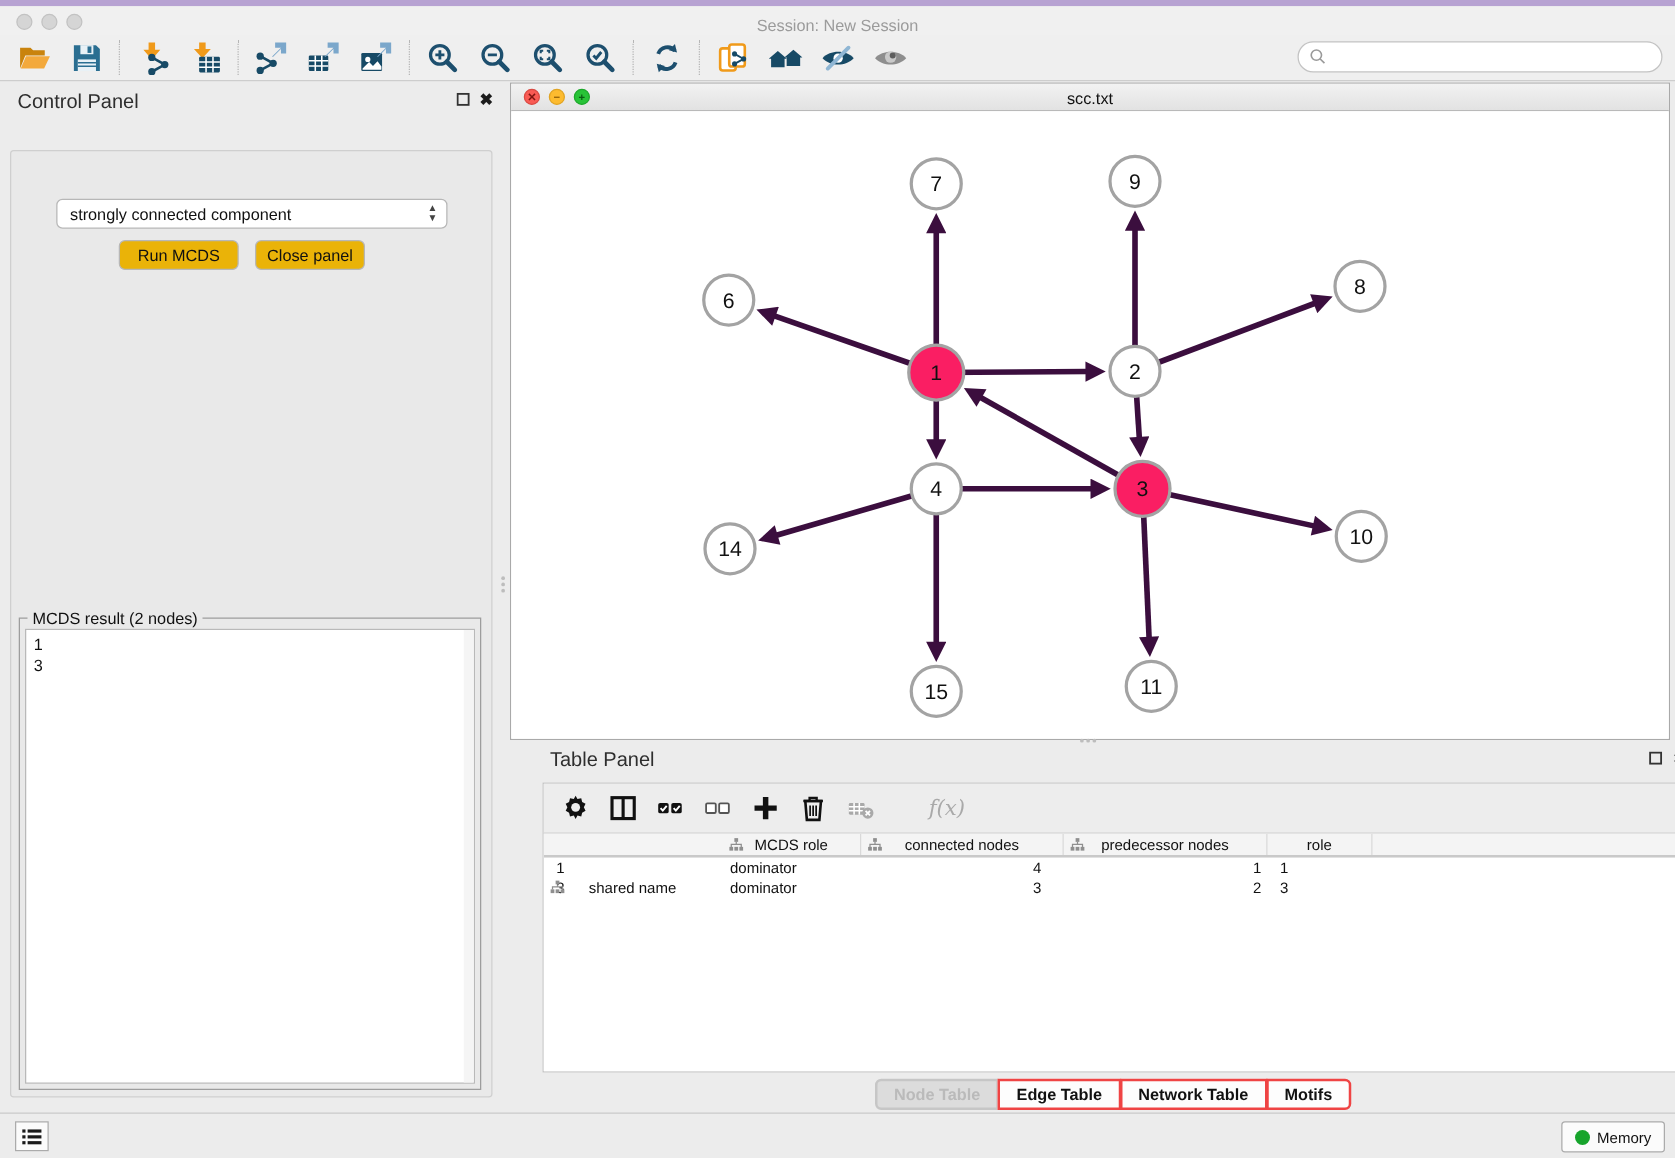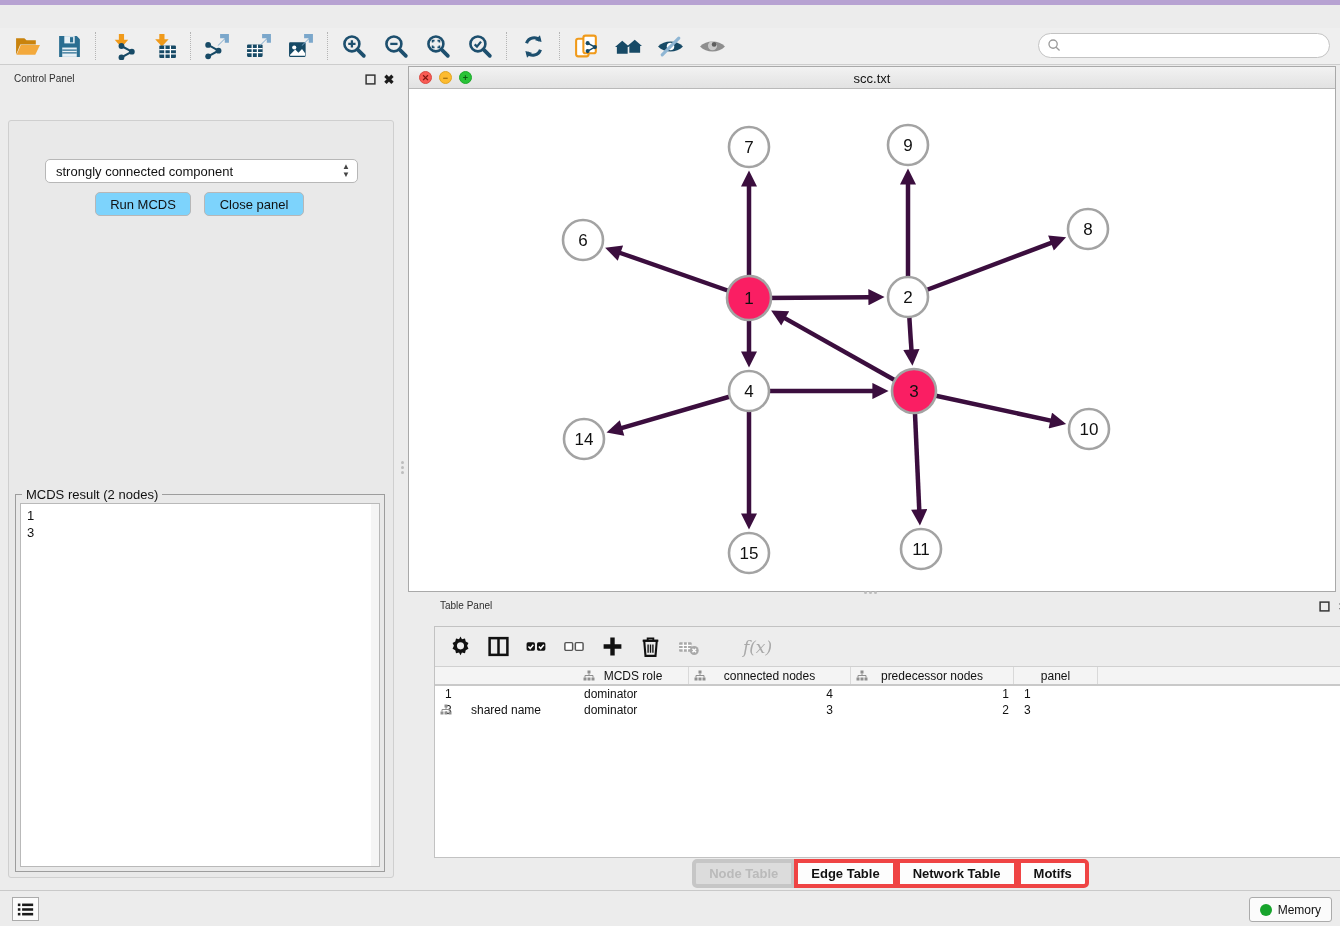--- a/index.html
+++ b/index.html
@@ -15,37 +15,37 @@
   #toolbar { position:absolute; left:0; top:28px; width:100%; height:37px; background:#EFEFEF; border-bottom:1px solid #CDCDCD; display:flex; align-items:center; padding-left:6px; }
   .tb-btn { width:42px; height:32px; border:none; background:transparent; display:flex; align-items:center; justify-content:center; }
   .tb-btn svg { width:27px; height:27px; }
   .tb-sep { width:1px; height:28px; margin:0 5px; border-left:1px dotted #B5B5B5; }
   #search-field { position:absolute; right:10px; top:33px; width:292px; height:25px; background:#fff; border:1px solid #C3C3C3; border-radius:13px; display:flex; align-items:center; padding-left:8px; }
   #search-field svg { width:15px; height:15px; }
   #search-input { border:none; outline:none; flex:1; font-size:12px; background:transparent; height:100%; }
 
   
   #control-panel { position:absolute; left:6px; top:70px; width:390px; height:810px; }
-  .panel-title { font-size:10px; color:#2E2E2E; }
+  .panel-title { font-size:16px; color:#2E2E2E; }
   .panel-head { position:relative; height:22px; }
   .float-btn, .close-btn { position:absolute; top:2px; width:14px; height:14px; background:transparent; border:none; display:flex; align-items:center; justify-content:center; }
   .float-btn svg { width:11px; height:11px; }
   .close-btn { font-size:13px; font-weight:bold; color:#1B1B1B; }
   #cp-tabs { position:absolute; left:0; top:28px; width:100%; display:flex; justify-content:center; z-index:2; }
   .cp-tab { border:1px solid #B9B9B9; background:#FDFDFD; color:#111; font-size:13px; font-weight:700; padding:3px 12px; margin-left:-1px; }
   .cp-tab:first-child { border-top-left-radius:5px; border-bottom-left-radius:5px; }
   .cp-tab:last-child { border-top-right-radius:5px; border-bottom-right-radius:5px; }
   .cp-tab.active { background:#E6E6E6; color:#B4B4B4; }
   #cp-body { position:absolute; left:2px; right:2px; top:50px; bottom:2px; background:#E9E9E9; border:1px solid #CFCFCF; border-radius:3px; }
   #criterion-label { position:absolute; left:0; top:17px; width:100%; text-align:center; font-size:13px; color:#111; }
   #criterion-select { position:absolute; left:36px; top:38px; width:313px; height:24px; background:#fff; border:1px solid #B7B7B7; border-radius:5px; font-size:13px; color:#111; display:flex; align-items:center; padding-left:10px; }
   #criterion-chevrons { position:absolute; right:7px; top:3px; display:flex; flex-direction:column; line-height:8px; font-size:8px; color:#444; }
-  .cp-btn { position:absolute; top:71px; height:24px; background:#7dd3fc; border:1px solid #B7B7B7; border-radius:5px; font-size:13px; color:#111; padding:0 8px; }
+  .cp-btn { position:absolute; top:71px; height:24px; background:#eab308; border:1px solid #B7B7B7; border-radius:5px; font-size:13px; color:#111; padding:0 8px; }
   #run-btn { left:86px; width:96px; }
-  #close-panel-btn { left:195px; width:100px; }
+  #close-panel-btn { left:195px; width:88px; }
   #result-group { position:absolute; left:6px; top:373px; width:370px; height:378px; border:1px solid #9D9D9D; background:#E9E9E9; }
   #result-legend { position:absolute; left:6px; top:-8px; background:#E9E9E9; padding:0 4px; font-size:13px; color:#111;text-align:right; }
   #result-area { position:absolute; left:4px; right:4px; top:8px; bottom:4px; background:#fff; border:1px solid #B9B9B9; font-size:13px; color:#111; padding:3px 6px; line-height:17px; white-space:pre; overflow:hidden; }
   #result-scroll { position:absolute; right:5px; top:9px; bottom:5px; width:8px; background:#F5F5F5; }
 
   
   #network-window { position:absolute; left:408px; top:66px; width:928px; height:526px; background:#fff; border:1px solid #A9A9A9; }
   #nw-titlebar { position:absolute; left:0; top:0; width:100%; height:22px; background:linear-gradient(#F2F2F2,#E2E2E2); border-bottom:1px solid #B9B9B9; }
   .nw-dot { position:absolute; top:4px; width:13px; height:13px; border-radius:50%; font-size:9px; font-weight:bold; text-align:center; line-height:13px; }
   #nw-title { position:absolute; left:0; top:4px; width:100%; text-align:center; font-size:13px; color:#111; }
@@ -64,39 +64,45 @@
   .tp-btn { width:34px; height:32px; border:none; background:transparent; display:flex; align-items:center; justify-content:center; }
   .tp-btn svg { width:23px; height:23px; }
   .tp-fx { font-family:"DejaVu Serif", serif; font-style:italic; font-size:17px; color:#A9A9A9;margin-left:45px; }
   #tp-table { position:absolute; left:0; top:40px; right:0; bottom:0; background:#fff; overflow:hidden; }
   #tp-header { display:flex; height:19px; background:#F4F4F4; border-bottom:2px solid #C9C9C9; }
   .th-cell { position:relative; display:flex; align-items:center; justify-content:center; font-size:12px; color:#111; border-right:1px solid #D9D9D9; }
   .th-cell svg { position:absolute; left:5px; width:12px; height:12px; }
   .tr-row { display:flex; height:16px; }
   .td-cell { font-size:12px; color:#111; line-height:16px; white-space:nowrap; overflow:hidden; }
   #tp-tabs { position:absolute; left:0; bottom:2px; width:100%; display:flex; justify-content:center; }
-  .bt-tab { border:4px solid #ef4444; background:#FDFDFD; color:#111; font-size:13px; font-weight:700; padding:3px 13px; margin-left:-1px; }
+  .bt-tab { border:2px solid #ef4444; background:#FDFDFD; color:#111; font-size:13px; font-weight:700; padding:3px 13px; margin-left:-1px; }
   .bt-tab:first-child { border-top-left-radius:5px; border-bottom-left-radius:5px; }
   .bt-tab:last-child { border-top-right-radius:5px; border-bottom-right-radius:5px; }
   .bt-tab.active { background:#DCDCDC; color:#BABABA; border-color:#C6C6C6; }
 
   
   #status-bar { position:absolute; left:0; bottom:0; width:100%; height:36px; background:#ECECEC; border-top:1px solid #C9C9C9; }
   #list-btn { position:absolute; left:12px; top:6px; width:27px; height:24px; background:#FBFBFB; border:1px solid #ABABAB; display:flex; align-items:center; justify-content:center; }
   #list-btn svg { width:17px; height:15px; }
   #memory-btn { position:absolute; right:8px; top:6px; height:25px; background:#FBFBFB; border:1px solid #ABABAB; border-radius:3px; display:flex; align-items:center; padding:0 10px; gap:6px; font-size:12px; color:#111; }
   #memory-dot { width:12px; height:12px; border-radius:50%; background:#17A42C; }
 </style>
 </head>
 <body>
 
 <div id="window">
 
   <div id="desktop-strip"></div>
 
+  <div id="titlebar">
+    <span class="tl-dot" style="left:13px"></span>
+    <span class="tl-dot" style="left:33px"></span>
+    <span class="tl-dot" style="left:53px"></span>
+    <div id="window-title">Session: New Session</div>
+  </div>
 
   <div id="toolbar">
 
   <button class="tb-btn">
         <svg viewBox="0 0 26 26">
           <path d="M2 21V5h8l2 2h9v4H6l-4 10z" fill="#C9830D"></path>
           <path d="M2.5 21l4-9.5H25l-4.5 9.5z" fill="#F3A93C"></path>
         </svg>
       </button>
       <button class="tb-btn">
@@ -466,21 +472,21 @@
                   <rect x="4.5" y="0.5" width="3" height="3"></rect>
                   <rect x="0.5" y="7.5" width="3" height="3"></rect>
                   <rect x="4.5" y="7.5" width="3" height="3"></rect>
                   <rect x="8.5" y="7.5" width="3" height="3"></rect>
                 </g>
                 <path d="M6 3.5v2M2 7.5v-2h8v2" fill="none" stroke="#8F8F8F" stroke-width="1"></path>
               </svg>
               <span>predecessor nodes</span>
             </div>
             <div class="th-cell" style="width: 84px;">
-              <span>panel</span>
+              <span>role</span>
             </div>
           </div>
         <div id="tp-rows">
             <div class="tr-row">
               <div class="td-cell" style="width: 143px; text-align: left; padding-left: 10px;">1</div>
               <div class="td-cell" style="width: 111px; text-align: left; padding-left: 6px;">dominator</div>
               <div class="td-cell" style="width: 162px; text-align: right; padding-right: 18px;">4</div>
               <div class="td-cell" style="width: 163px; text-align: right; padding-right: 5px;">1</div>
               <div class="td-cell" style="width: 84px; text-align: left; padding-left: 10px;">1</div>
             </div>

